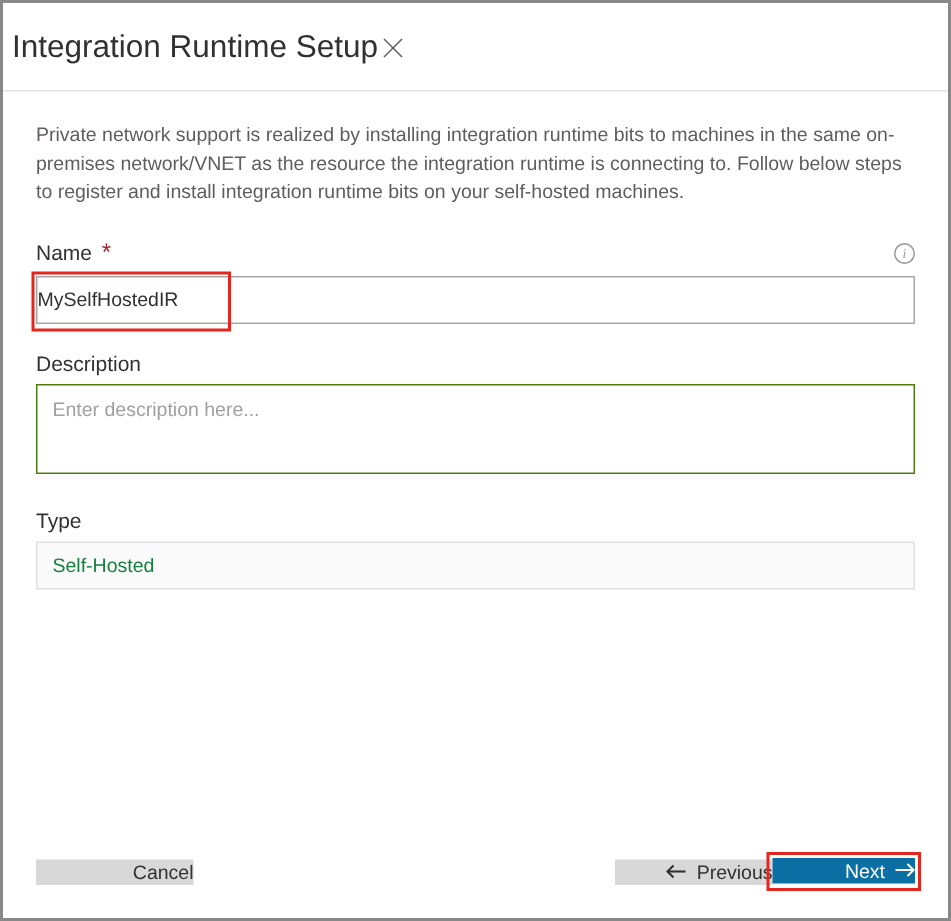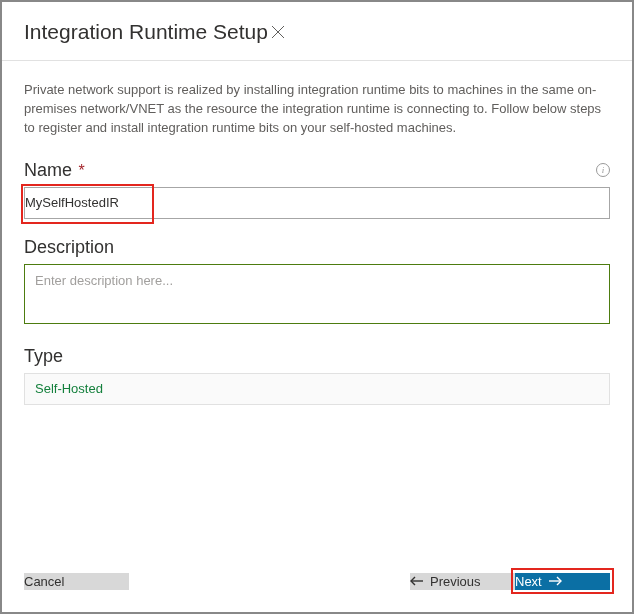--- a/index.html
+++ b/index.html
@@ -14,21 +14,21 @@
       height: 614px;
       border: 2px solid #888;
       position: relative;
       display: flex;
       flex-direction: column;
     }
     .header {
       display: flex;
       justify-content: flex-start;
       align-items: center;
-      padding: 18px 22px 16px 22px;
+      padding: 18px 22px 16px 6px;
     }
     .title {
       font-size: 21px;
       font-weight: 400;
       color: #323130;
     }
     .close-btn {
       cursor: pointer;
       color: #605e5c;
       display: flex;
@@ -61,21 +61,21 @@
     .field-group {
       margin-bottom: 18px;
     }
     .label-row {
       display: flex;
       justify-content: space-between;
       align-items: center;
       margin-bottom: 6px;
     }
     .field-label {
-      font-size: 18px;
+      font-size: 14px;
       color: #323130;
     }
     .required {
       color: #a4262c;
       margin-left: 2px;
     }
     .info-icon {
       width: 14px;
       height: 14px;
       border: 1px solid #999;
@@ -153,21 +153,21 @@
     }
     .btn {
       height: 17px;
       min-width: 105px;
       border: none;
       font-size: 13px;
       font-family: inherit;
       cursor: pointer;
       display: inline-flex;
       align-items: center;
-      justify-content: flex-start;
+      justify-content: flex-end;
       gap: 6px;
     }
     .btn-secondary {
       background: #d8d8d8;
       color: #323130;
     }
     .btn-primary {
       background: #0b6fa4;
       color: #fff;
       min-width: 95px;

